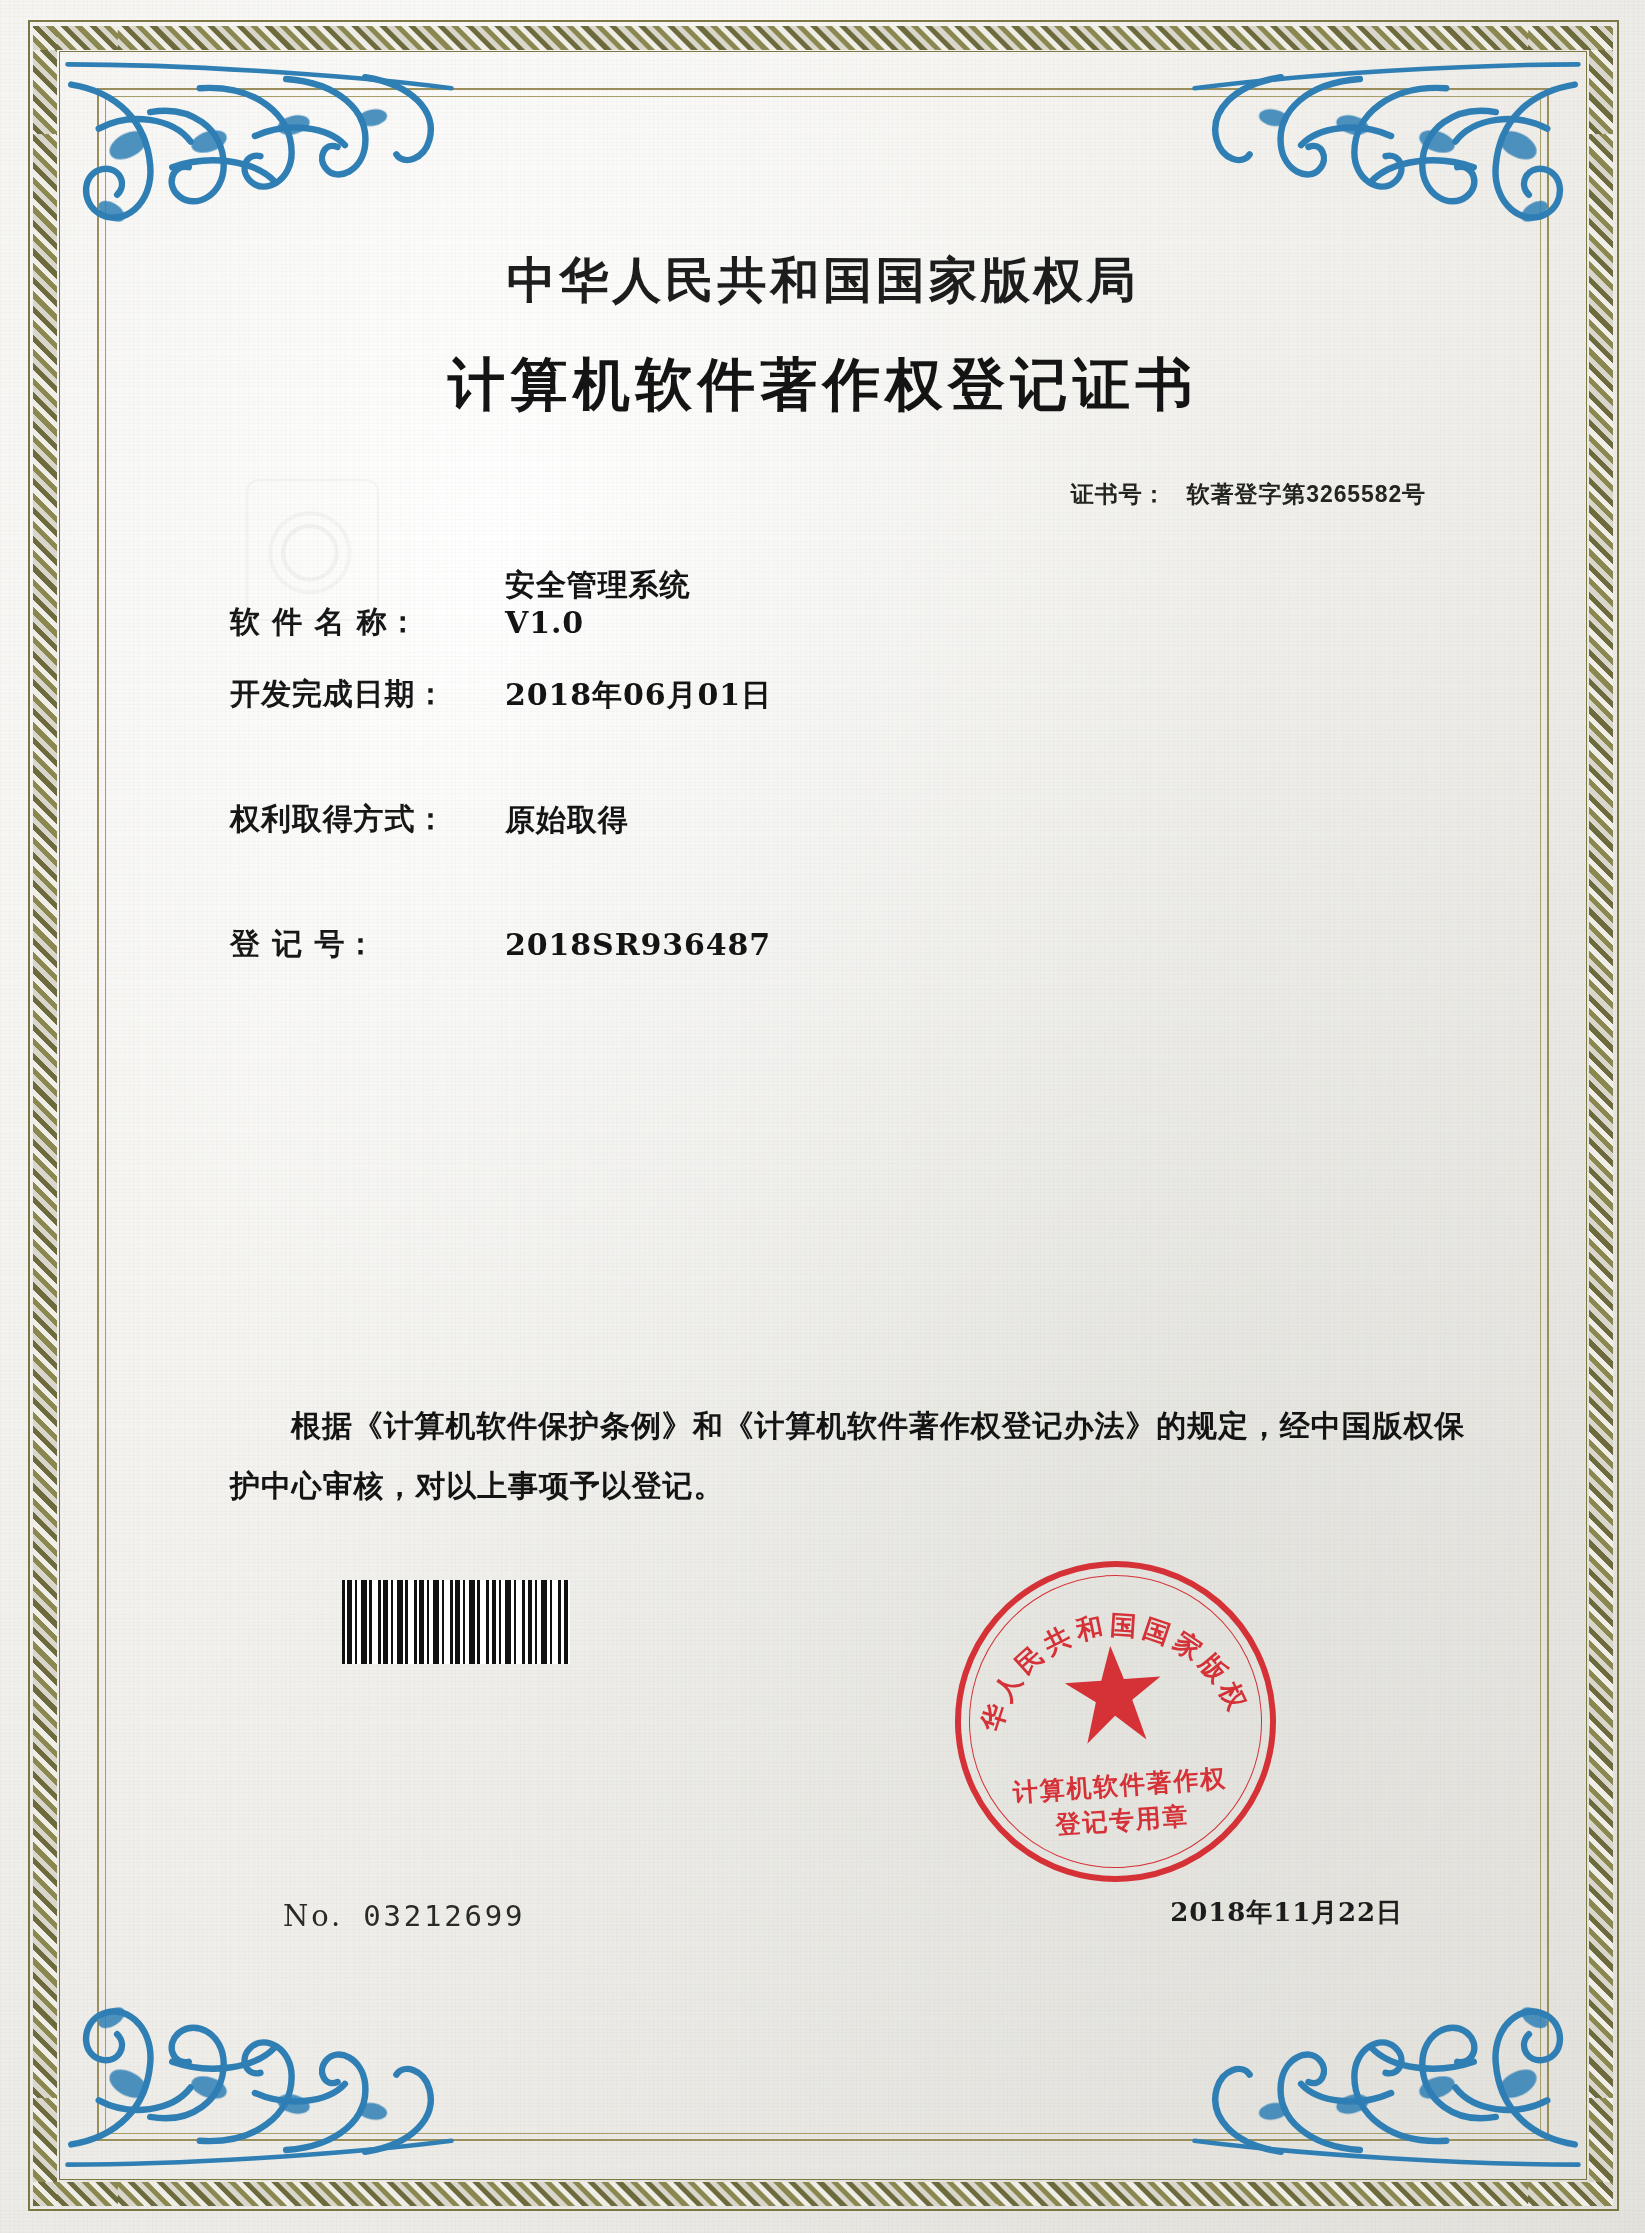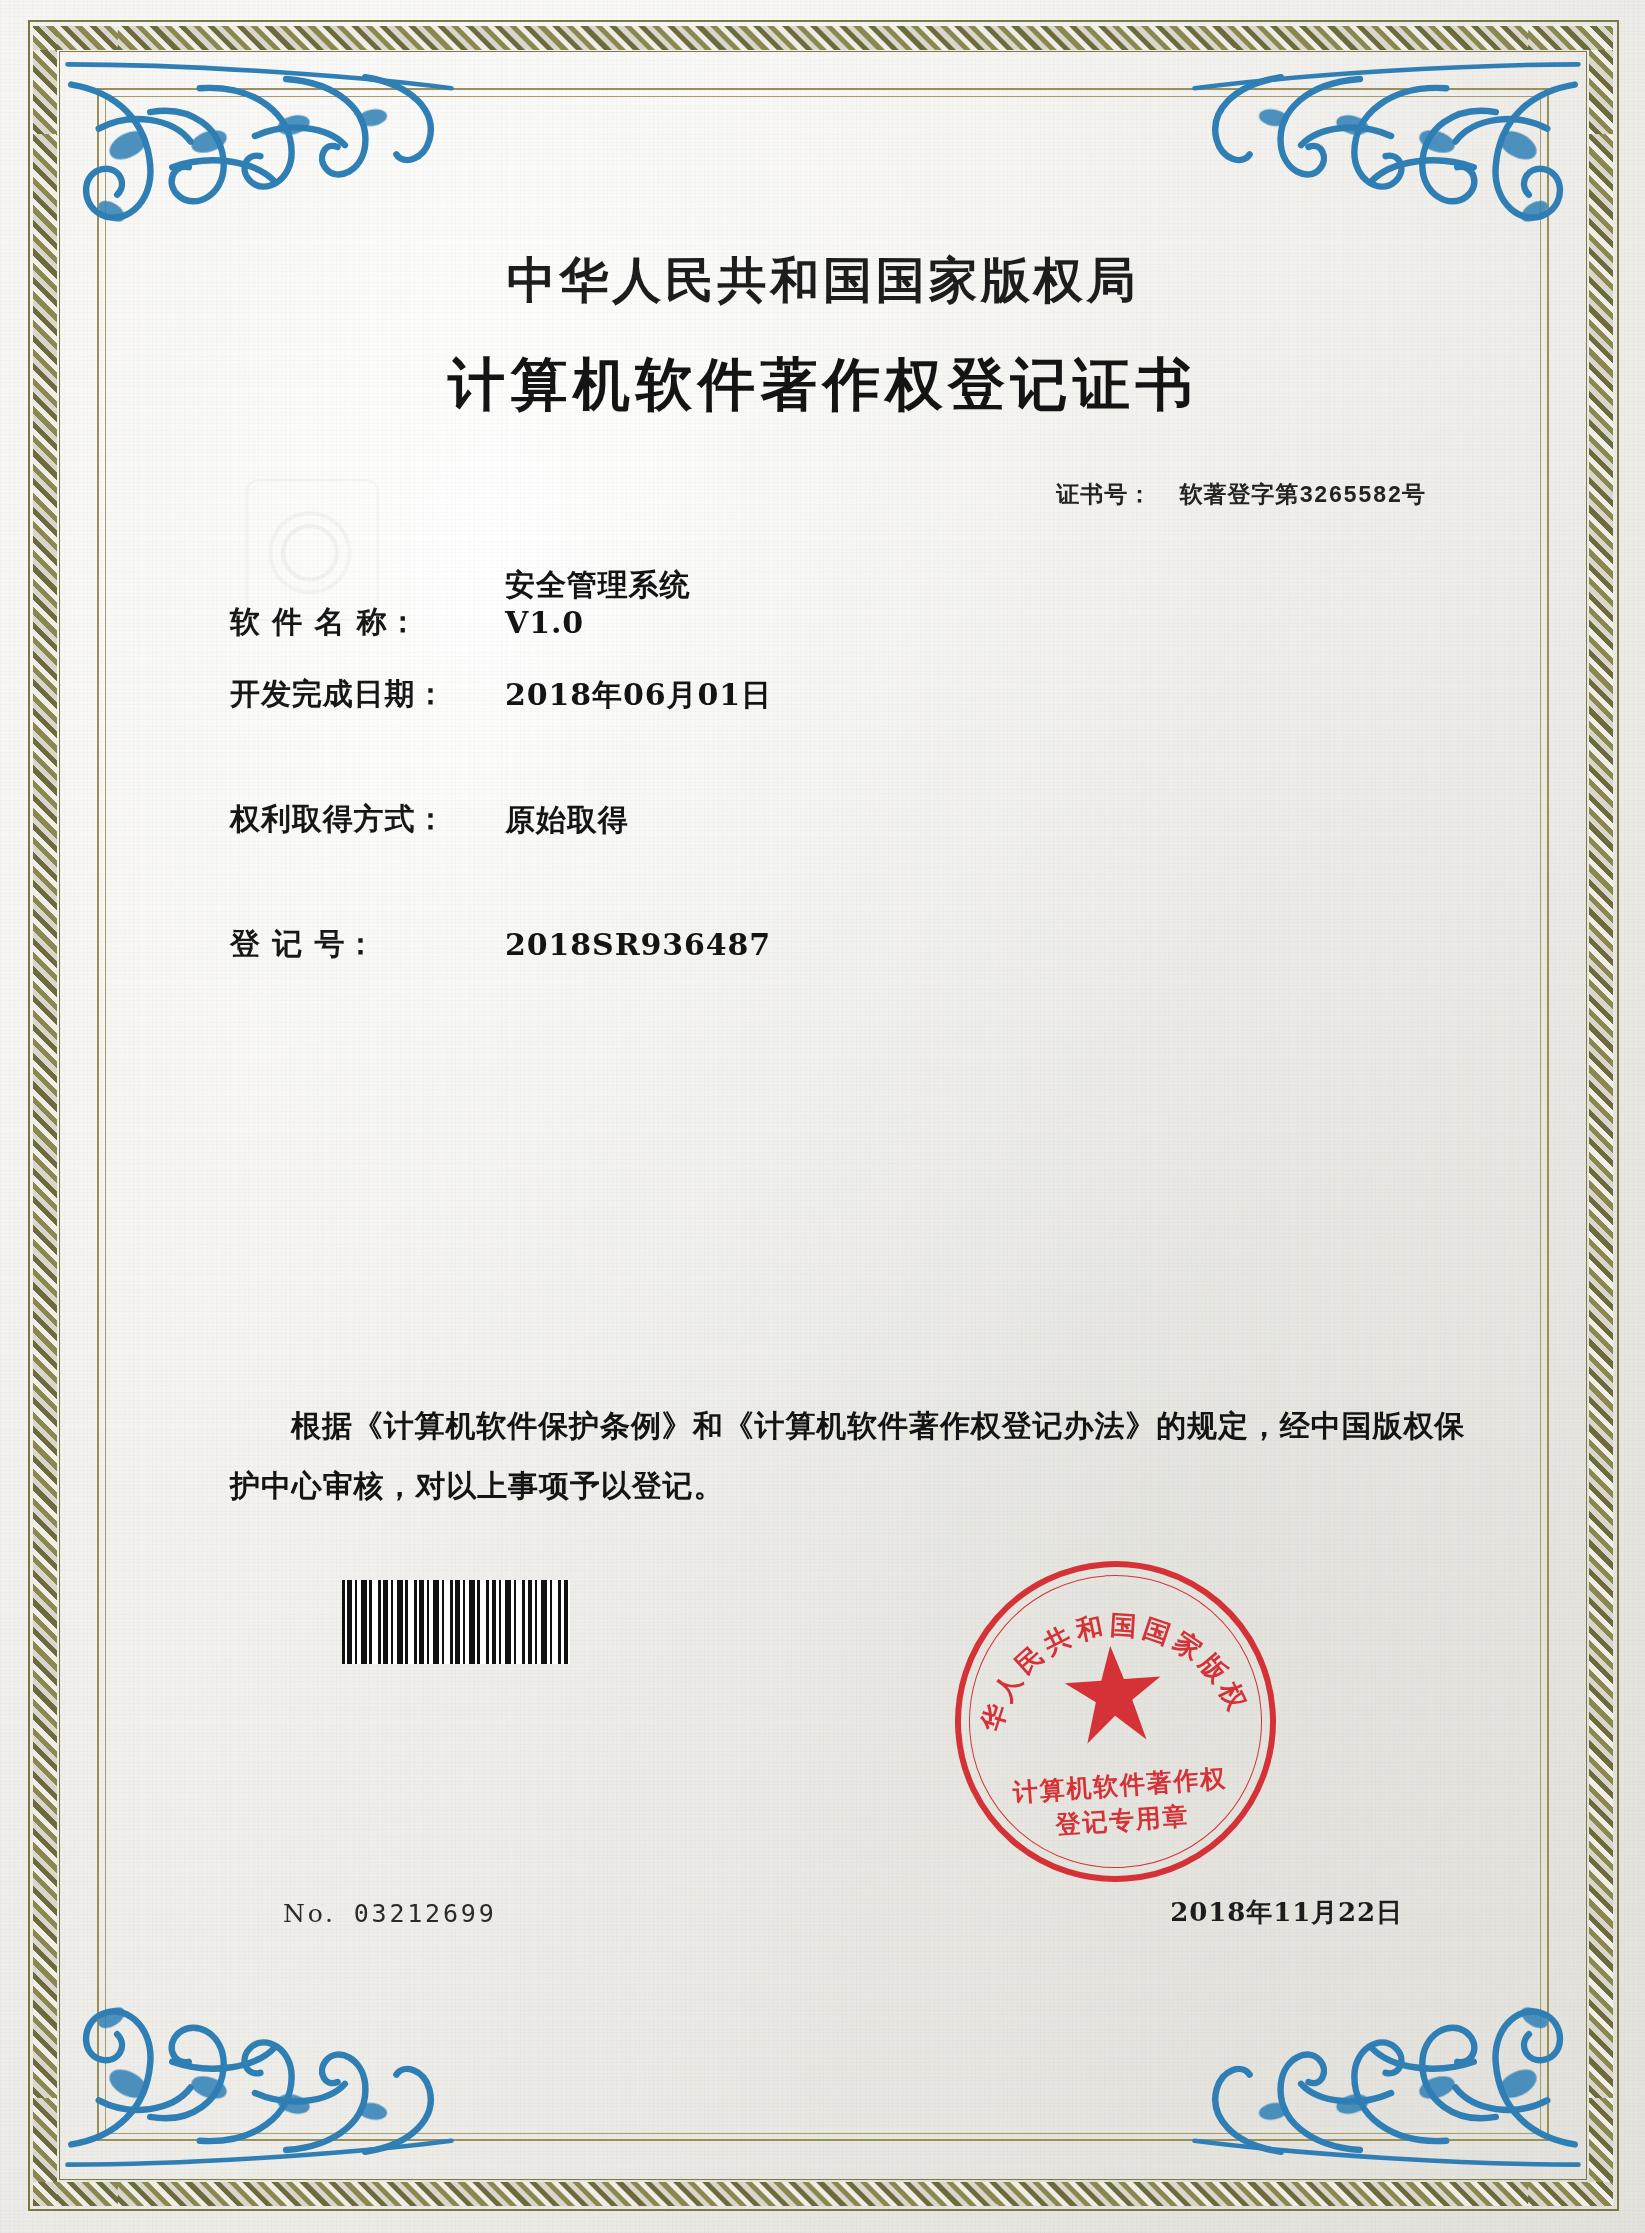--- a/index.html
+++ b/index.html
@@ -100,21 +100,21 @@
     font-size: 57px;
     font-weight: 700;
     letter-spacing: 5.5px;
     color: #141414;
   }
 
   #cert-no-row {
     position: absolute;
     right: 220px;
     top: 479px;
-    font-family: Liberation Mono, monospace;
+    font-family: Liberation Sans, sans-serif;
     font-size: 23px;
     color: #23231f;
     letter-spacing: 0.9px;
     white-space: nowrap;
   }
   #cert-no-label { font-weight: 700; margin-right: 13px; }
   #cert-no-value { font-weight: 700; }
 
   
   #faint-stamp {
@@ -247,21 +247,21 @@
   }
   #seal-line1 { top: 202px; }
   #seal-line2 { top: 237px; }
 
   
   #footer-no {
     position: absolute;
     left: 283px;
     top: 1899px;
     font-family: "DejaVu Sans Mono", "Liberation Mono", monospace;
-    font-size: 25px;
+    font-size: 29px;
     color: #2a2a26;
     letter-spacing: 2.8px;
   }
   #footer-no .label { font-family: "DejaVu Serif", "Liberation Serif", serif; }
   #footer-date {
     position: absolute;
     right: 243px;
     top: 1895px;
     font-family: "DejaVu Serif", "Liberation Serif", serif;
     font-size: 26px;

